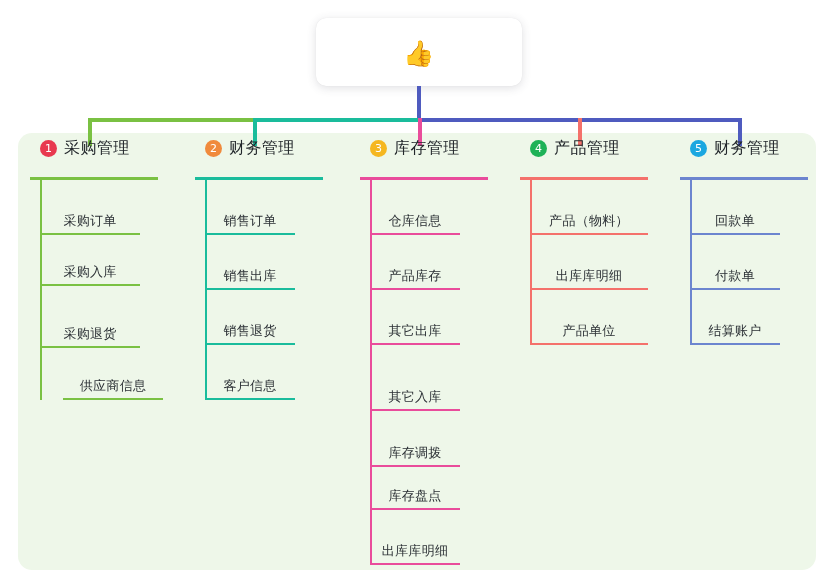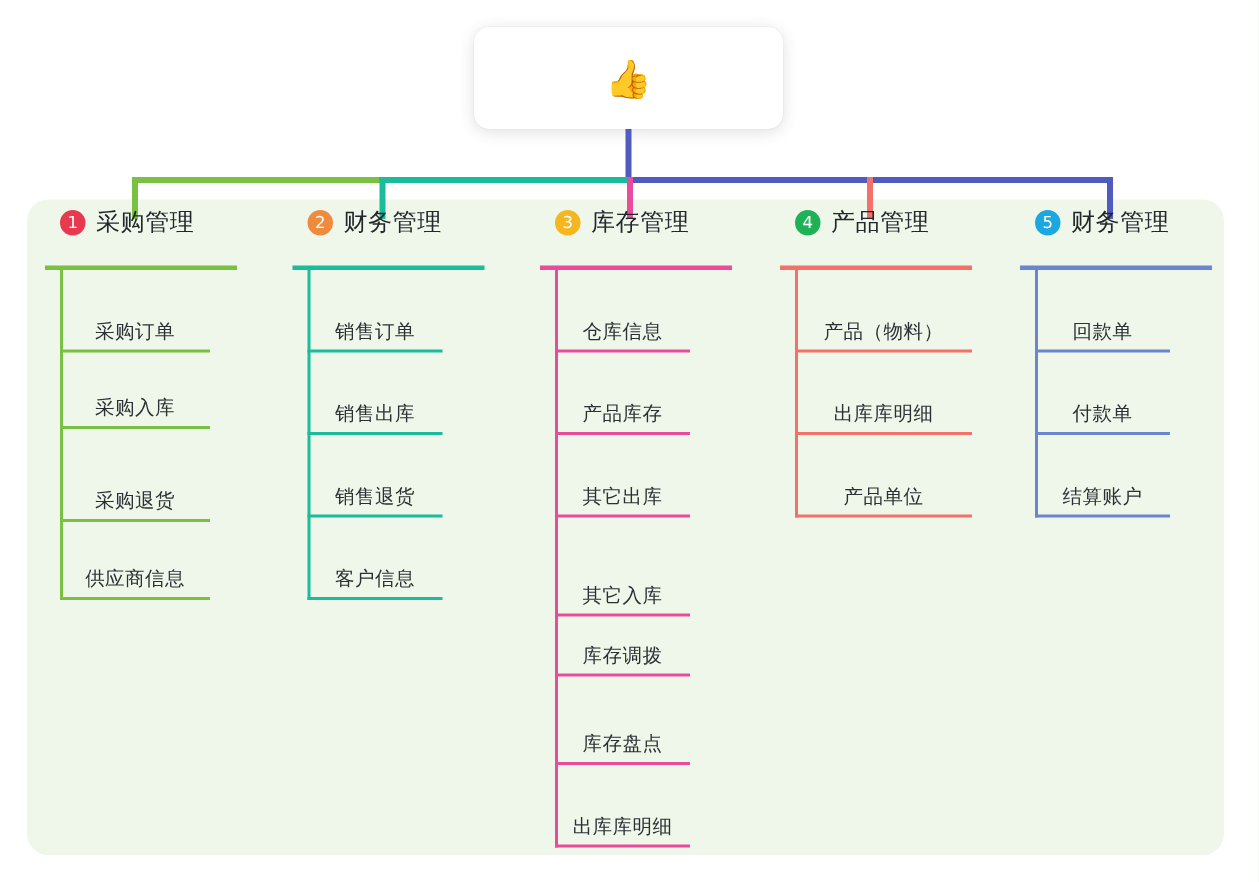--- a/index.html
+++ b/index.html
@@ -189,21 +189,21 @@
           <div class="leaf-rule" style="background: rgb(122, 193, 67);"></div>
         </div>
         <div class="leaf" style="top: 95px; width: 100px;">
           <span class="leaf-label">采购入库</span>
           <div class="leaf-rule" style="background: rgb(122, 193, 67);"></div>
         </div>
         <div class="leaf" style="top: 145px; width: 100px; margin-top: 12px;">
           <span class="leaf-label">采购退货</span>
           <div class="leaf-rule" style="background: rgb(122, 193, 67);"></div>
         </div>
-        <div class="leaf" style="top: 209px; width: 100px;">
+        <div class="leaf" style="top: 209px; width: 100px; margin-left: 23px;">
           <span class="leaf-label">供应商信息</span>
           <div class="leaf-rule" style="background: rgb(122, 193, 67);"></div>
         </div>
       </div>
       <div class="column" style="left: 183px; top: 136px;">
         <div class="col-head">
           <span class="badge" style="background: rgb(240, 138, 60);">2</span>
           <span class="col-title">财务管理</span>
         </div>
         <div class="head-rule" style="width: 128px; background: rgb(26, 188, 156);"></div>
@@ -241,21 +241,21 @@
           <div class="leaf-rule" style="background: rgb(233, 76, 155);"></div>
         </div>
         <div class="leaf" style="top: 154px; width: 90px;">
           <span class="leaf-label">其它出库</span>
           <div class="leaf-rule" style="background: rgb(233, 76, 155);"></div>
         </div>
         <div class="leaf" style="top: 220px; width: 90px;">
           <span class="leaf-label">其它入库</span>
           <div class="leaf-rule" style="background: rgb(233, 76, 155);"></div>
         </div>
-        <div class="leaf" style="top: 260px; width: 90px;">
+        <div class="leaf" style="top: 276px; width: 90px;">
           <span class="leaf-label">库存调拨</span>
           <div class="leaf-rule" style="background: rgb(233, 76, 155);"></div>
         </div>
         <div class="leaf" style="top: 319px; width: 90px;">
           <span class="leaf-label">库存盘点</span>
           <div class="leaf-rule" style="background: rgb(233, 76, 155);"></div>
         </div>
         <div class="leaf" style="top: 374px; width: 90px; justify-content: center;">
           <span class="leaf-label">出库库明细</span>
           <div class="leaf-rule" style="background: rgb(233, 76, 155);"></div>

